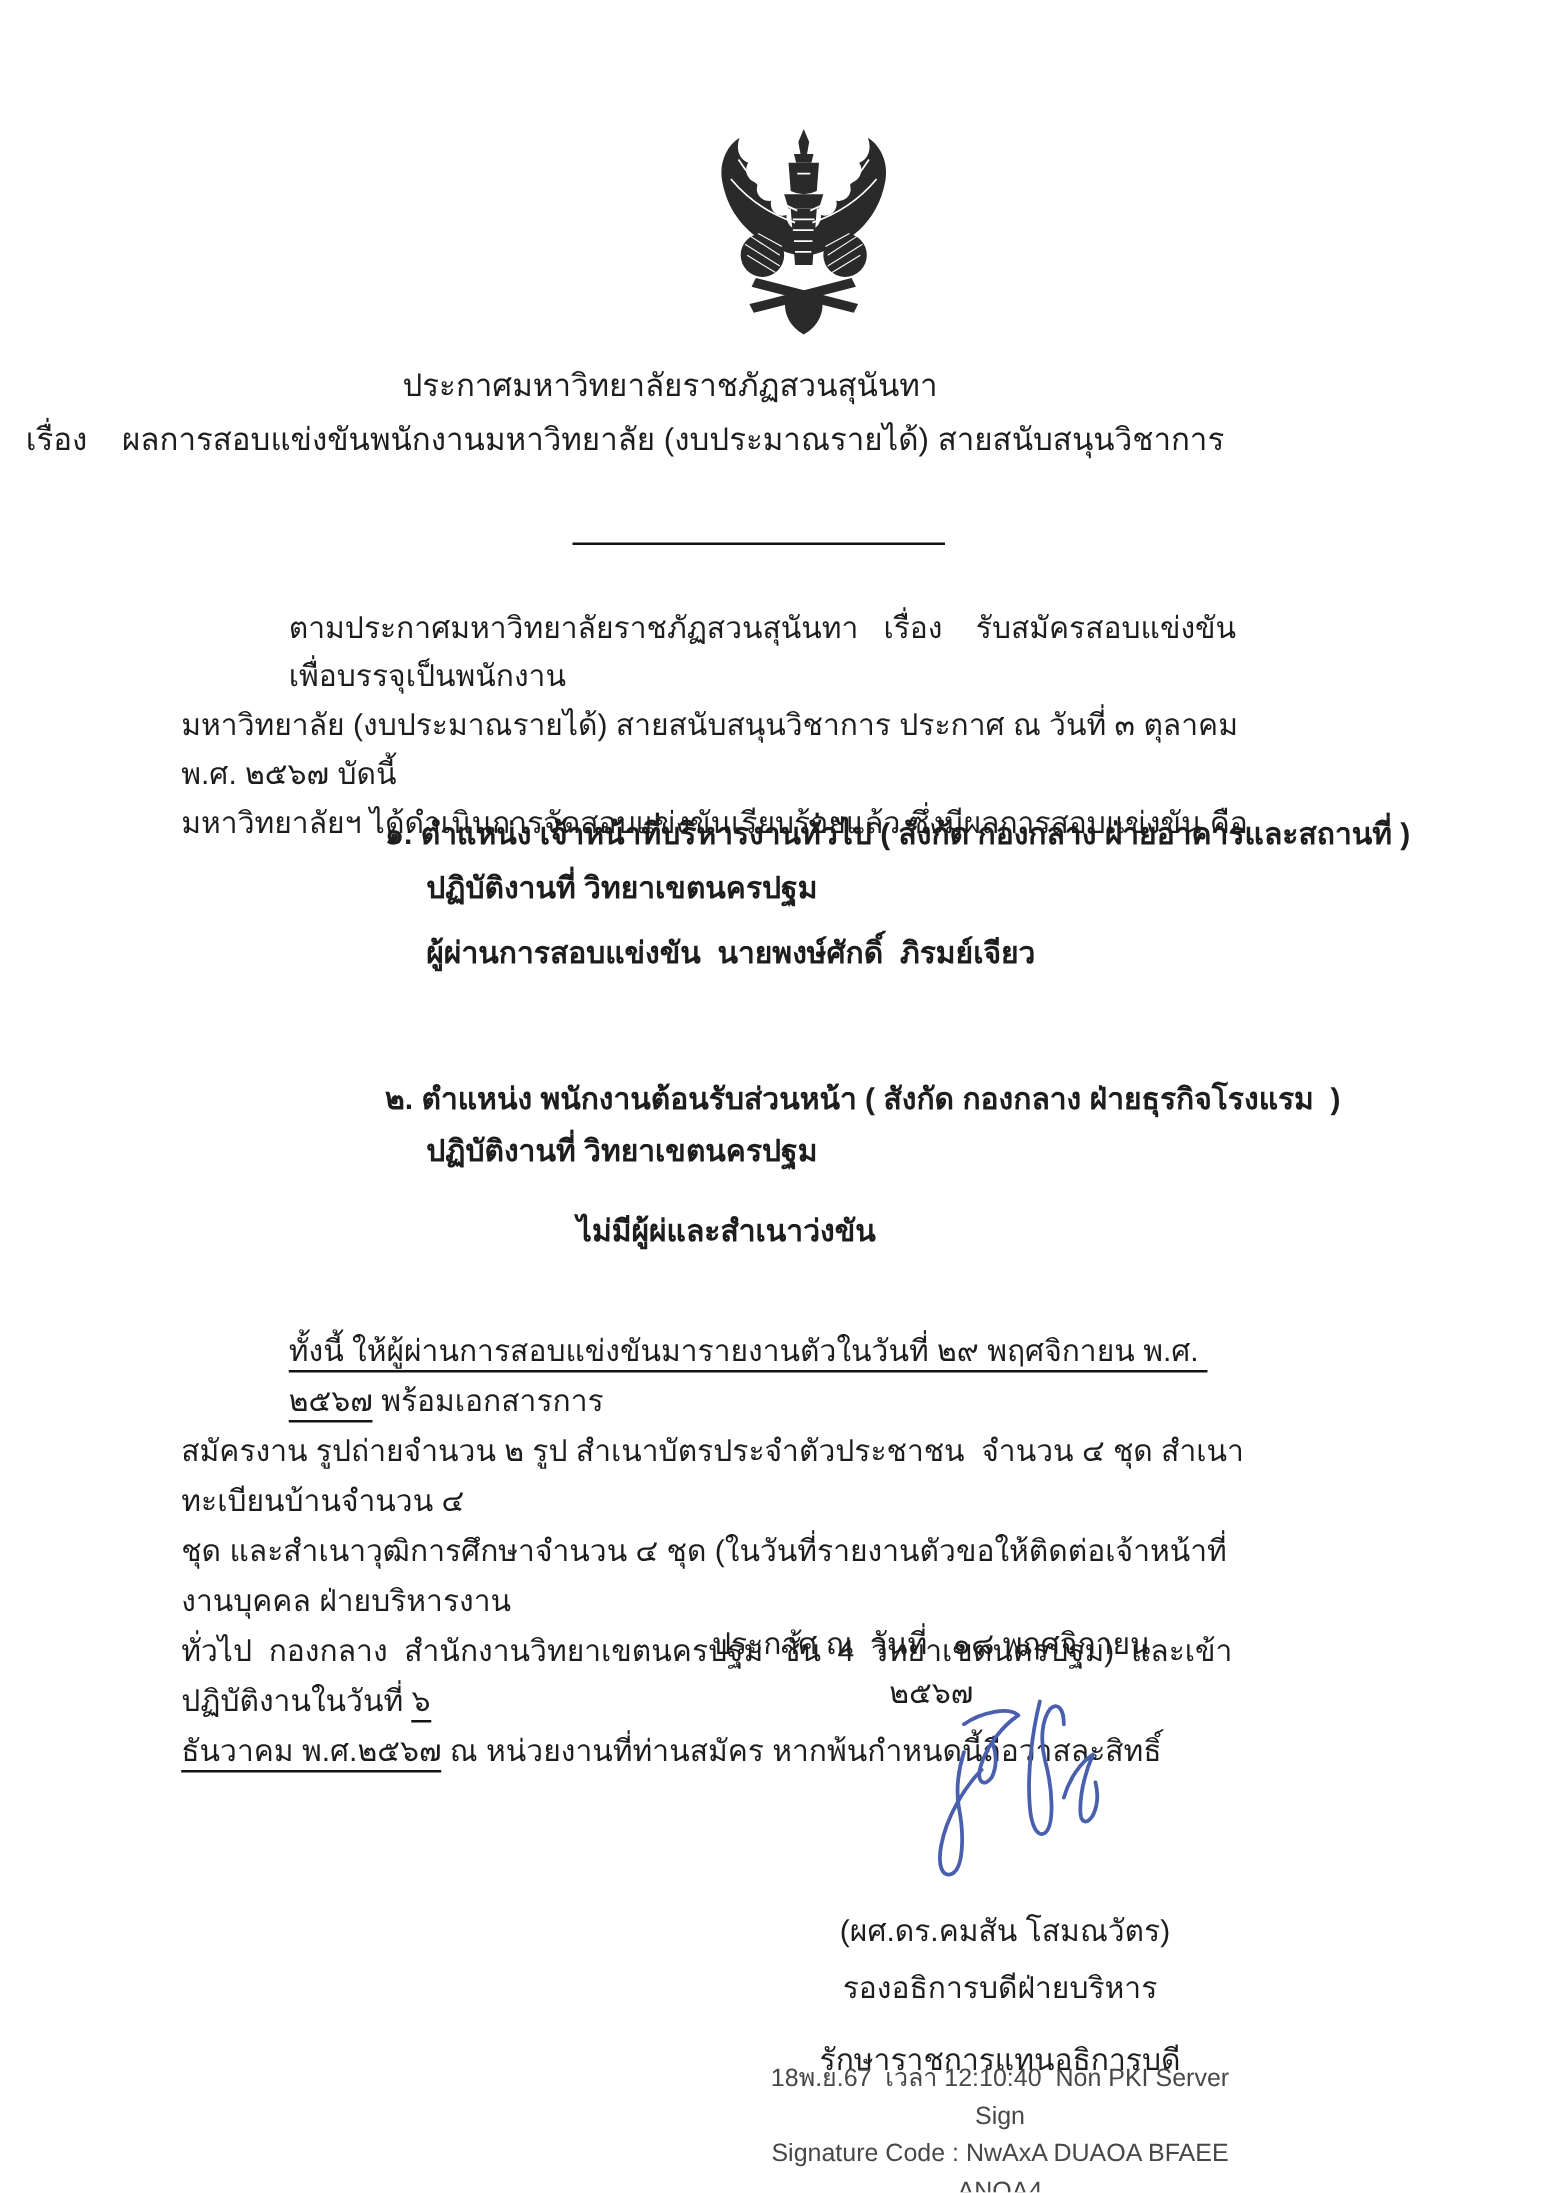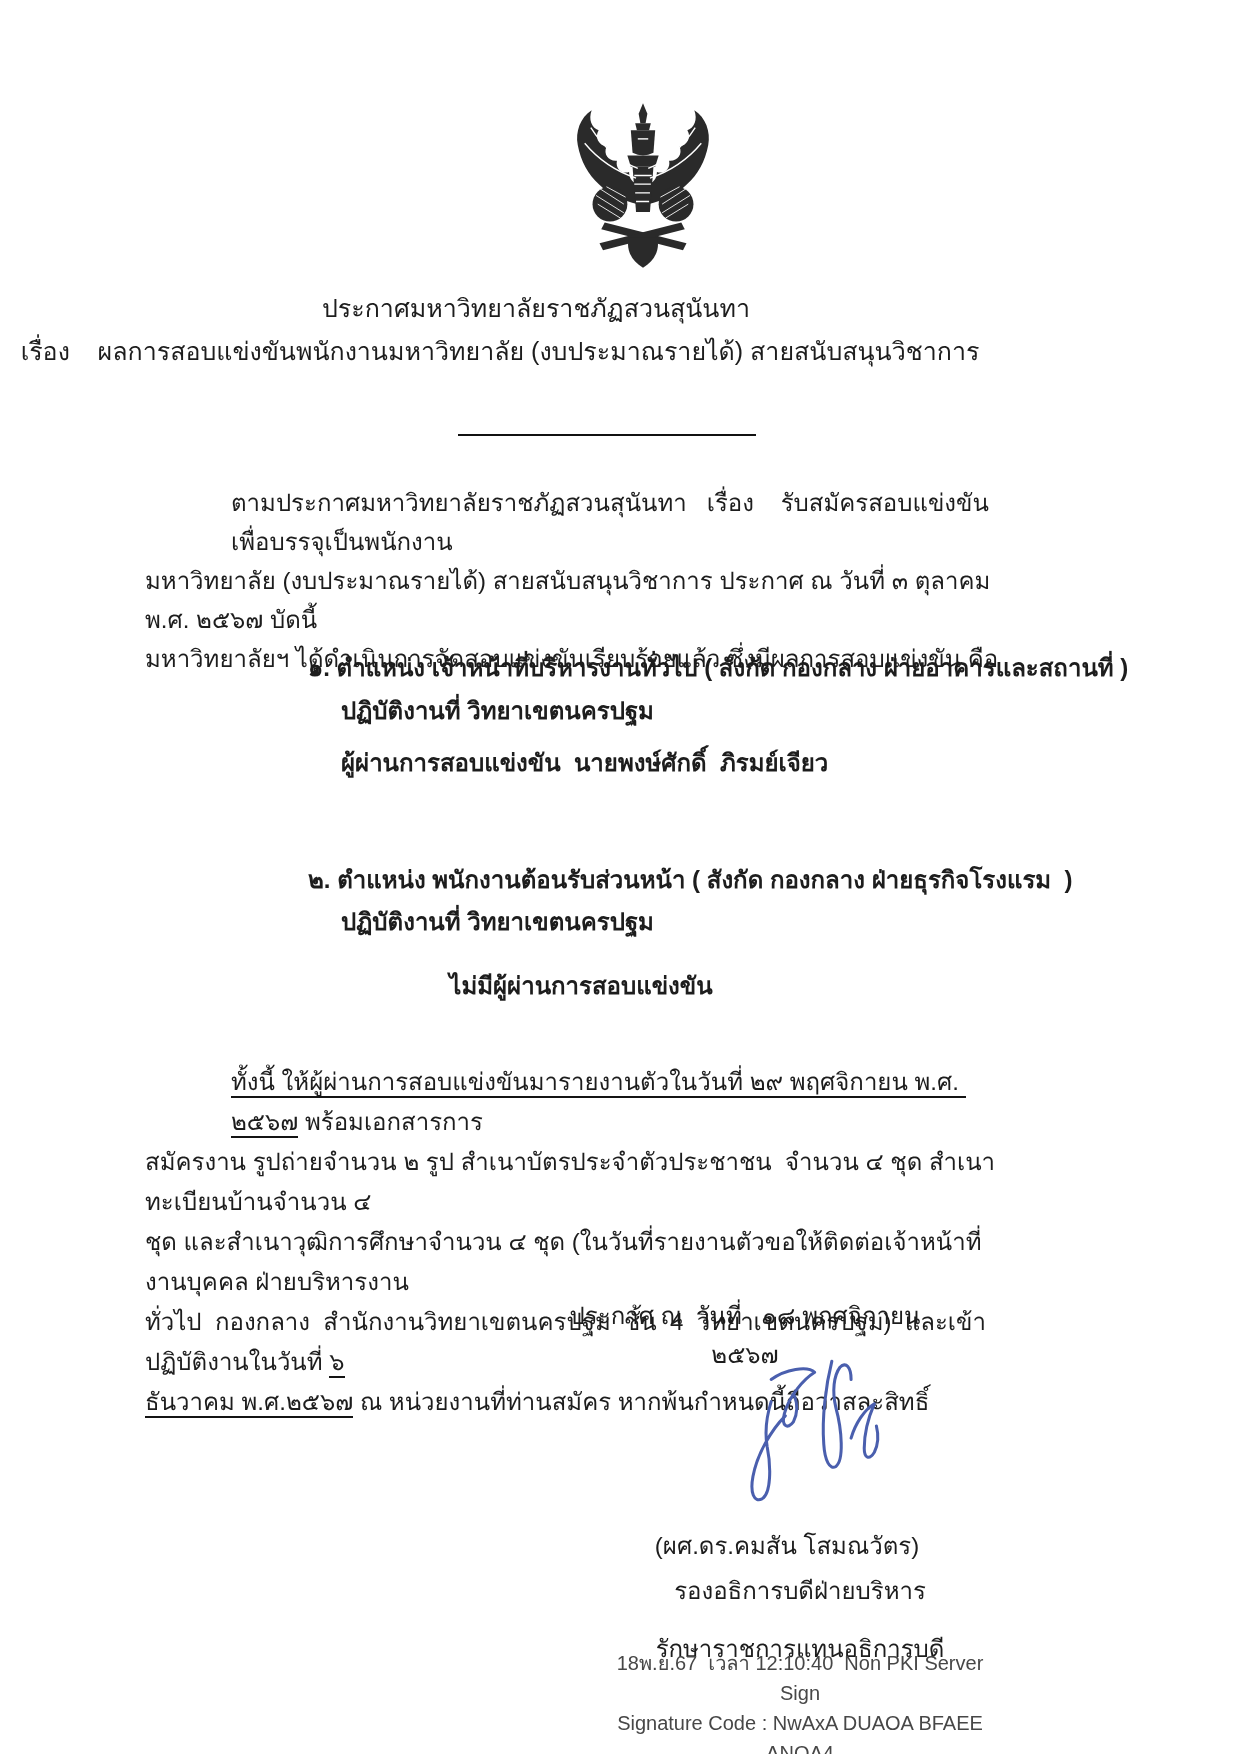--- a/index.html
+++ b/index.html
@@ -34,21 +34,21 @@
   #pos2-heading  { left:308px; top:860px; }
   #pos2-location { left:341px; top:902px; }
   #pos2-result   { left:145px; top:966px; width:872px; }
 
   #reporting   { left:145px; top:1062px; width:876px; line-height:40px; }
 
   #date-line   { left:540px; top:1296px; width:410px; }
 
   #signature   { left:712px; top:1345px; width:178px; height:172px; }
 
-  #signer-name   { left:587px; top:1526px; width:400px; }
+  #signer-name   { left:604px; top:1526px; width:400px; }
   #signer-title1 { left:600px; top:1571px; width:400px; }
   #signer-title2 { left:600px; top:1613px; width:400px;margin-top:16px; }
 
   #esign { left:600px; top:1648px; width:400px; font-size:20px; color:#474747; line-height:30px; }
 </style>
 </head>
 <body>
 
 <div class="page">
 
@@ -92,21 +92,21 @@
     <div class="line">มหาวิทยาลัย (งบประมาณรายได้) สายสนับสนุนวิชาการ ประกาศ ณ วันที่ ๓ ตุลาคม พ.ศ. ๒๕๖๗ บัดนี้</div>
     <div class="line">มหาวิทยาลัยฯ ได้ดำเนินการจัดสอบแข่งขันเรียบร้อยแล้ว ซึ่งมีผลการสอบแข่งขัน คือ</div>
   </div>
 
   <div id="pos1-heading" class="abs body-text bold txt">๑. ตำแหน่ง เจ้าหน้าที่บริหารงานทั่วไป ( สังกัด กองกลาง ฝ่ายอาคารและสถานที่ )</div>
   <div id="pos1-location" class="abs body-text bold txt">ปฏิบัติงานที่ วิทยาเขตนครปฐม</div>
   <div id="pos1-result" class="abs body-text bold txt">ผู้ผ่านการสอบแข่งขัน  นายพงษ์ศักดิ์  ภิรมย์เจียว</div>
 
   <div id="pos2-heading" class="abs body-text bold txt">๒. ตำแหน่ง พนักงานต้อนรับส่วนหน้า ( สังกัด กองกลาง ฝ่ายธุรกิจโรงแรม  )</div>
   <div id="pos2-location" class="abs body-text bold txt">ปฏิบัติงานที่ วิทยาเขตนครปฐม</div>
-  <div id="pos2-result" class="abs body-text bold center txt">ไม่มีผู้ผ่านการสอบแข่งขัน</div>
+  <div id="pos2-result" class="abs body-text bold center txt">ไม่มีผู้ผ่และสำเนาว่งขัน</div>
 
   <div id="reporting" class="abs body-text">
     <div class="line indent"><span class="u txt">ทั้งนี้ ให้ผู้ผ่านการสอบแข่งขันมารายงานตัวในวันที่ ๒๙ พฤศจิกายน พ.ศ. ๒๕๖๗</span><span class="txt"> พร้อมเอกสารการ</span></div>
     <div class="line">สมัครงาน รูปถ่ายจำนวน ๒ รูป สำเนาบัตรประจำตัวประชาชน  จำนวน ๔ ชุด สำเนาทะเบียนบ้านจำนวน ๔</div>
     <div class="line">ชุด และสำเนาวุฒิการศึกษาจำนวน ๔ ชุด (ในวันที่รายงานตัวขอให้ติดต่อเจ้าหน้าที่งานบุคคล ฝ่ายบริหารงาน</div>
     <div class="line"><span class="txt">ทั่วไป  กองกลาง  สำนักงานวิทยาเขตนครปฐม  ชั้น  4  วิทยาเขตนครปฐม)  และเข้าปฏิบัติงานในวันที่ </span><span class="u txt">๖</span></div>
     <div class="line"><span class="u txt">ธันวาคม พ.ศ.๒๕๖๗</span><span class="txt"> ณ หน่วยงานที่ท่านสมัคร หากพ้นกำหนดนี้ถือว่าสละสิทธิ์</span></div>
   </div>
 
   <div id="date-line" class="abs body-text center txt">ประกาศ ณ  วันที่   ๑๘ พฤศจิกายน ๒๕๖๗</div>

